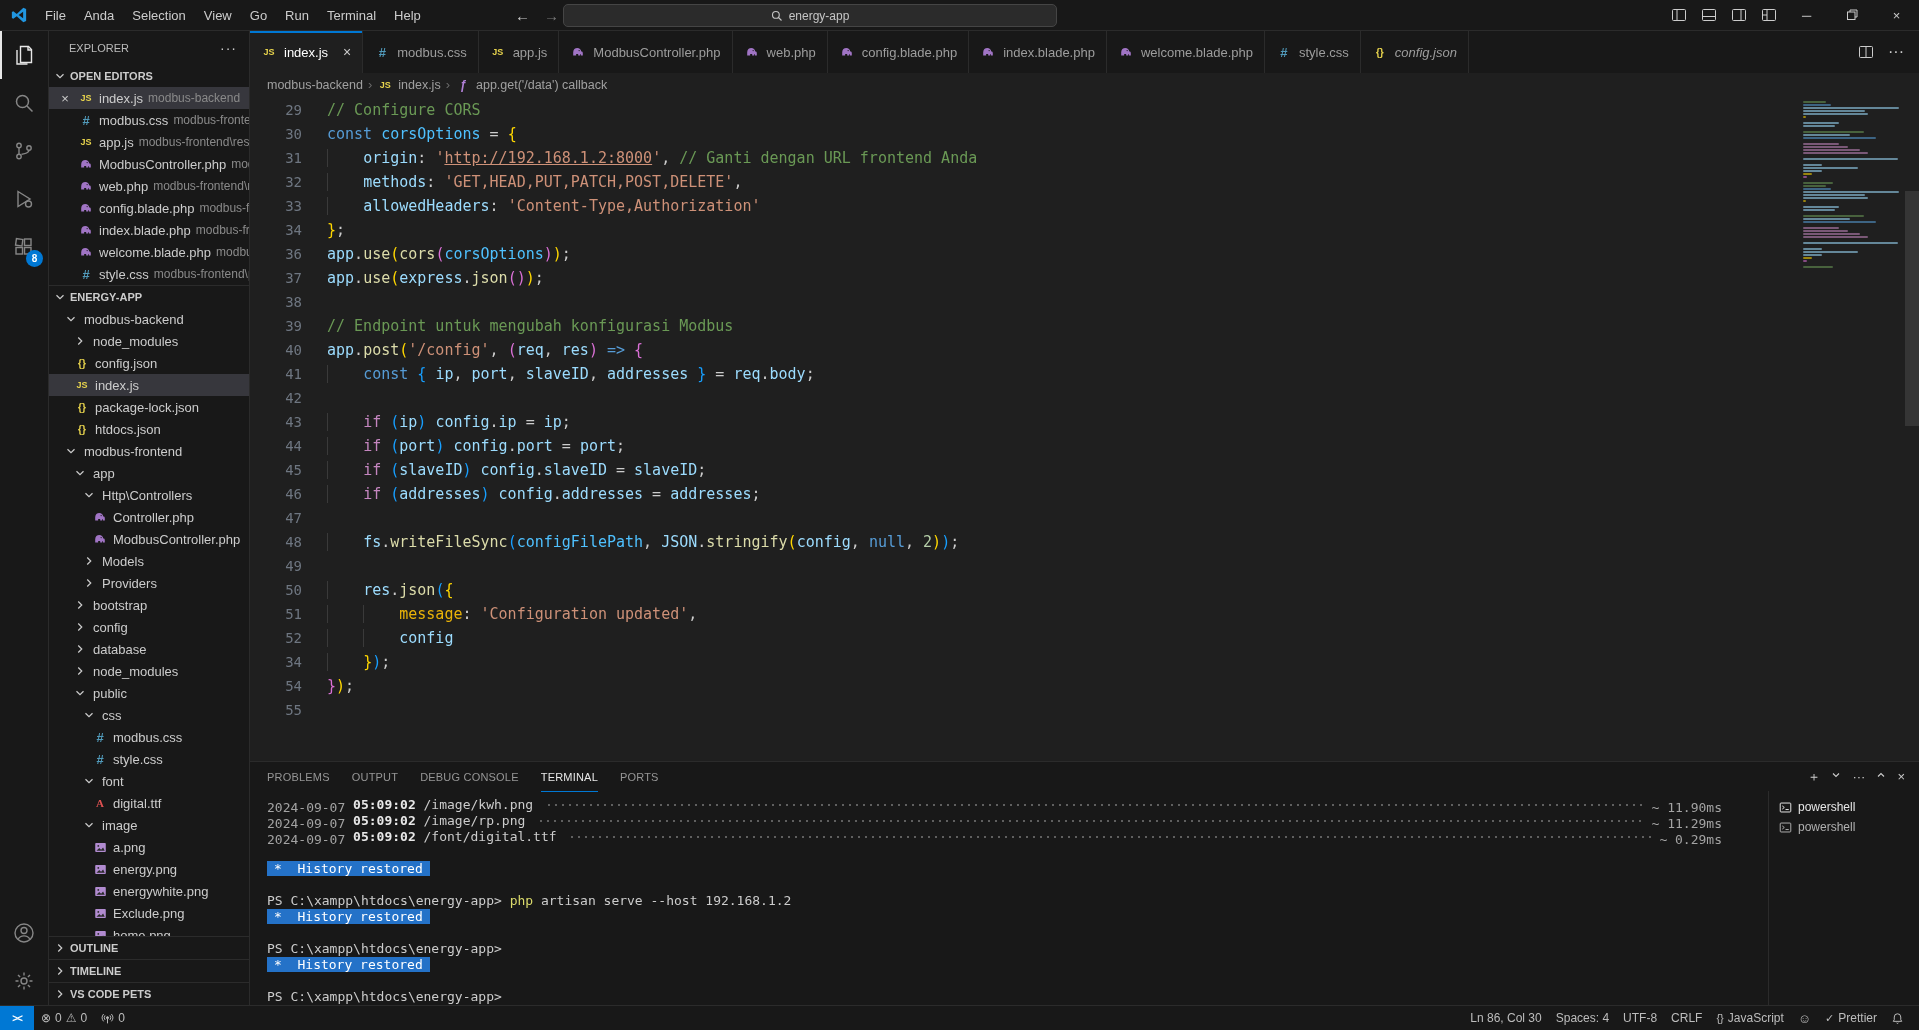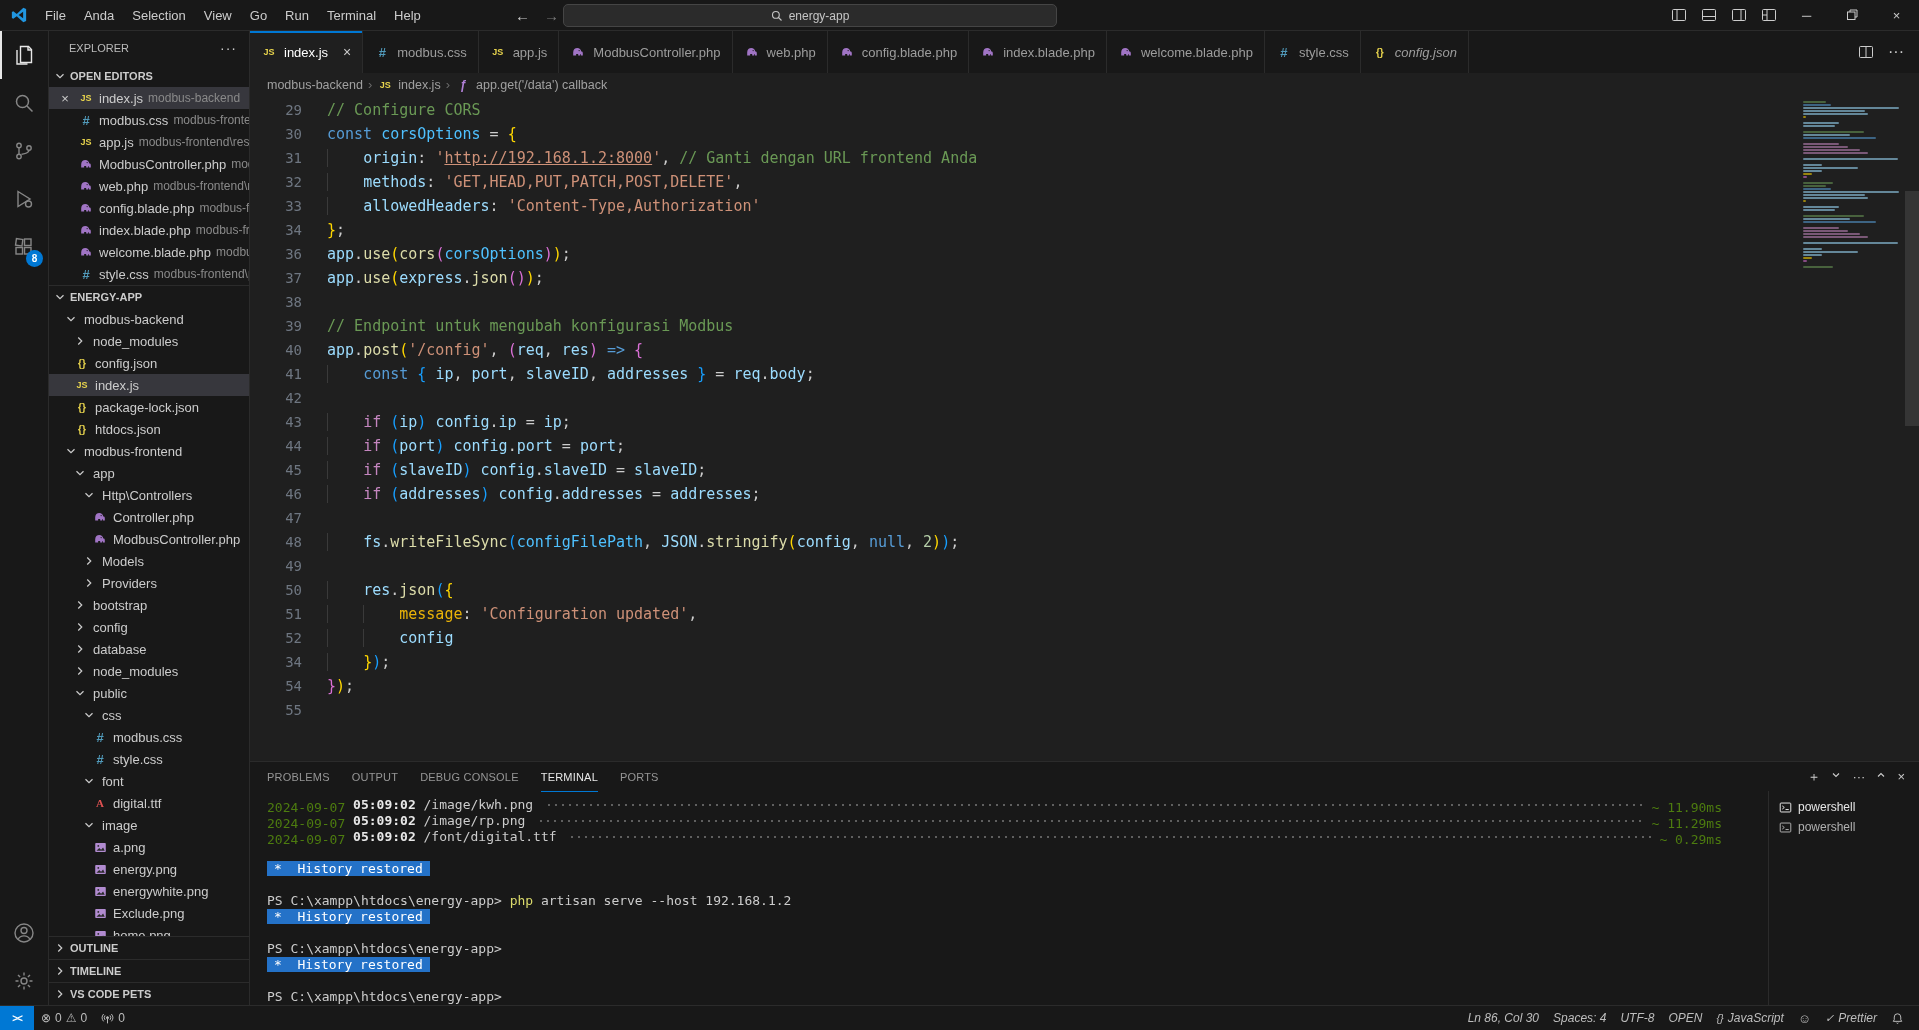--- a/index.html
+++ b/index.html
@@ -76,33 +76,33 @@
 
   
   #panel{height:243px;border-top:1px solid #2b2b2b;background:#181818;display:flex;flex-direction:column;flex:none;}
   #panel-top{height:29px;display:flex;align-items:center;padding-left:17px;flex:none;}
   .ptab{font-size:11px;color:#969696;margin-right:22px;height:100%;display:flex;align-items:center;border-bottom:1px solid transparent;letter-spacing:.2px;}
   .ptab.active{color:#e7e7e7;border-bottom:1px solid #0078d4;}
   #panel-actions{margin-left:auto;display:flex;align-items:center;gap:10px;padding-right:14px;color:#cccccc;font-size:13px;}
   #panel-body{flex:1;display:flex;min-height:0;}
   #term-out{flex:1;padding:5px 46px 0 17px;font-family:"DejaVu Sans Mono","Liberation Mono",monospace;font-size:13px;overflow:hidden;}
   .term-row{display:flex;align-items:center;height:16px;white-space:pre;}
-  .t-dim{color:#4d7c0f;margin-top:6px;} .t-bold{color:#e8e8e8;font-weight:bold;} .t-fg{color:#cccccc;} .t-cmd{color:#dada6b;}
+  .t-dim{color:#a3a3a3;margin-top:6px;} .t-bold{color:#e8e8e8;font-weight:bold;} .t-fg{color:#cccccc;} .t-cmd{color:#dada6b;}
   .t-badge{background:#2472c8;color:#ffffff;padding:0 7px;}
   .leader{flex:1;height:16px;margin:0 6px;background-image:radial-gradient(circle at 2px 9px,#5f5f5f 1.1px,transparent 1.5px);background-size:7px 16px;background-repeat:repeat-x;}
   #term-list{width:150px;border-left:1px solid #2b2b2b;padding-top:6px;flex:none;font-size:12px;}
   .term-item{height:20px;display:flex;align-items:center;gap:6px;padding-left:10px;color:#b0b0b0;}
   .term-item.active{color:#e7e7e7;}
   .term-item svg{stroke:currentColor;}
 
   
   #statusbar{height:24px;background:#181818;border-top:1px solid #2b2b2b;display:flex;align-items:center;font-size:12px;color:#bdbdbd;flex:none;}
   #sb-remote{width:34px;height:100%;background:#0078d4;color:#fff;display:flex;align-items:center;justify-content:center;font-size:10px;font-weight:bold;letter-spacing:-1px;}
   .sb-item{display:flex;align-items:center;gap:4px;padding:0 7px;height:100%;}
-  #sb-right{margin-left:auto;display:flex;align-items:flex-end;height:100%;padding-right:8px;font-style:italic;}
+  #sb-right{margin-left:auto;display:flex;align-items:flex-end;height:100%;padding-right:8px;}
 </style>
 </head>
 <body>
 
 <div id="window">
 
   <div id="titlebar">
     <svg id="logo" viewBox="0 0 24 24">
         <path fill="#2196e0" d="M17.8 2.2 9 10.5 4.4 7 2.5 8v8l1.9 1 4.6-3.5 8.8 8.3 3.7-1.8V4L17.8 2.2zM17.5 7.6v8.8L11.6 12l5.9-4.4z"></path>
       </svg>
@@ -907,21 +907,21 @@
         <span class="sb-item">
           <span>Ln 86, Col 30</span>
         </span>
         <span class="sb-item">
           <span>Spaces: 4</span>
         </span>
         <span class="sb-item">
           <span>UTF-8</span>
         </span>
         <span class="sb-item">
-          <span>OPEN</span>
+          <span>CRLF</span>
         </span>
         <span class="sb-item">
           <span style="font-size:11px">{}</span>
           <span>JavaScript</span>
         </span>
         <span class="sb-item">
           <span style="font-size:13px">☺</span>
         </span>
         <span class="sb-item">
           <span style="font-size:11px">✓</span>

